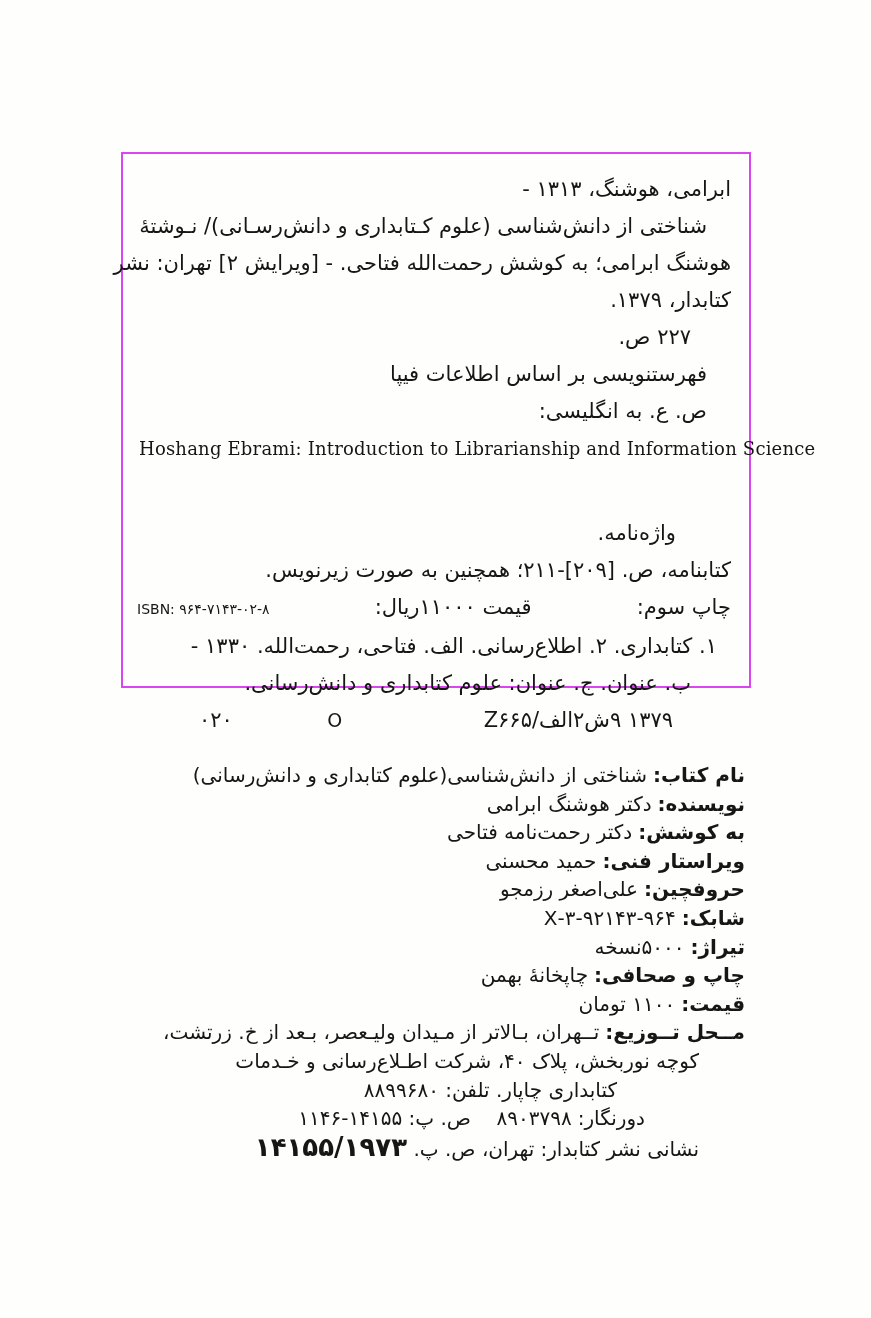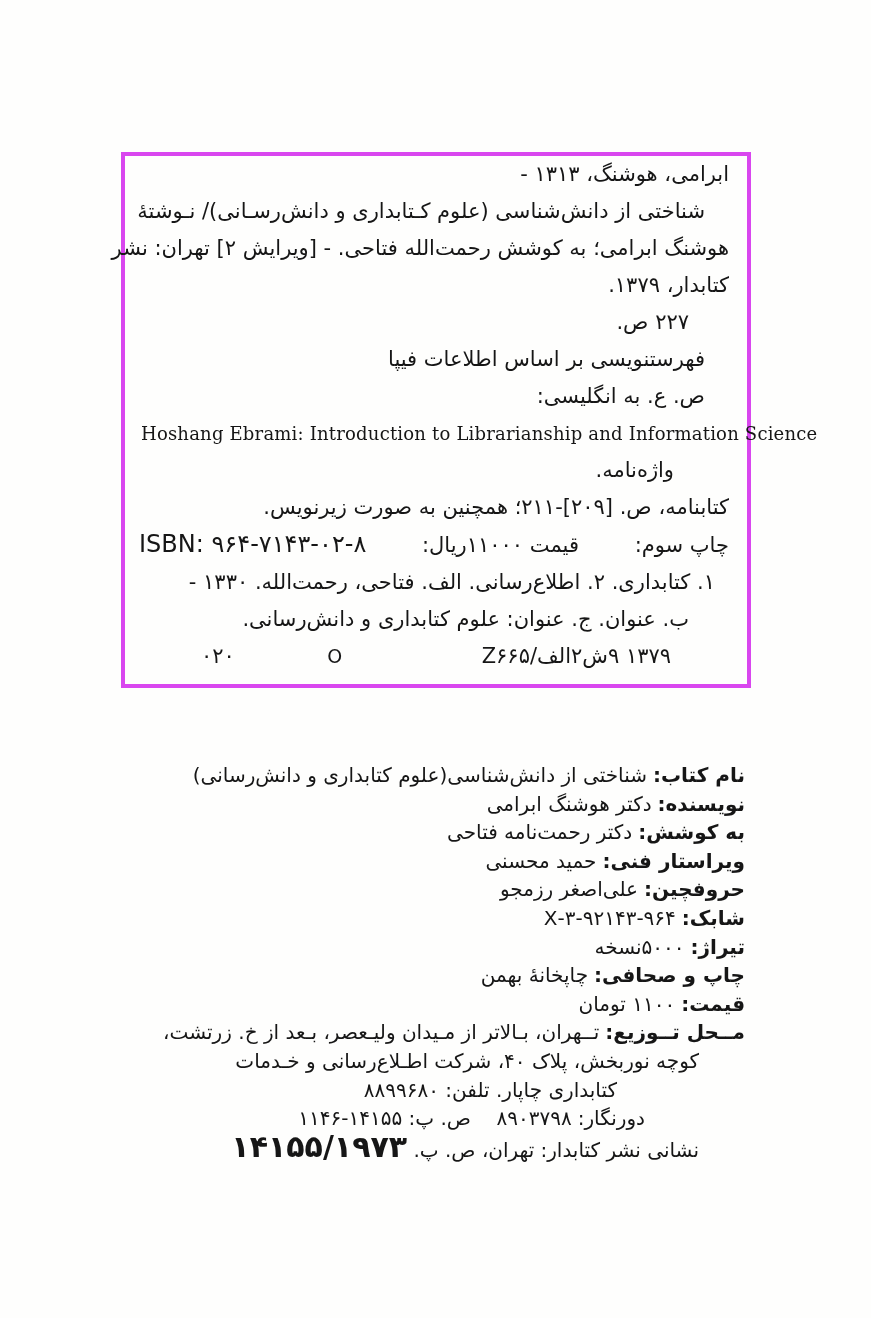--- a/index.html
+++ b/index.html
@@ -6,58 +6,58 @@
   body{
     width:871px;height:1318px;position:relative;
     background:#fefefd;
     font-family:"DejaVu Sans",sans-serif;
     color:#161616;
     overflow:hidden;
   }
   
   .cip-box{
     position:absolute;left:121px;top:152px;width:630px;height:536px;
-    border:4px solid #d946ef;box-sizing:border-box;
-    padding:0 18px 0 14px;
+    border:2px solid #d946ef;box-sizing:border-box;
+    padding:17px 18px 0 14px;
     direction:rtl;text-align:right;
     font-size:21px;line-height:37px;
   }
   .cip-line{white-space:nowrap;}
   .ind-sm{padding-right:14px;}
   .ind-1{padding-right:24px;margin-left:30px;}
   .ind-2{padding-right:40px;}
-  .ind-3{padding-right:55px;}
+  .ind-3{padding-right:55px;margin-top:48px;}
   .eng-line{
     direction:ltr;text-align:left;
     font-family:"DejaVu Serif","Liberation Serif",serif;
     font-size:18px;letter-spacing:.2px;
     padding-left:2px;
   }
   .edition-line{display:flex;justify-content:space-between;align-items:baseline;}
-  .isbn-ltr{direction:ltr;unicode-bidi:isolate;font-size:24px;}
+  .isbn-ltr{direction:ltr;unicode-bidi:isolate;font-size:14px;}
   .box-footer{
     display:flex;justify-content:space-between;align-items:baseline;
     padding:0 58px 0 62px;
   }
   .call-number{direction:ltr;unicode-bidi:isolate;margin-left:47px;}
   .circle-glyph{font-size:19px;}
   
   .colophon{
     position:absolute;top:761px;left:126px;width:619px;
     direction:rtl;text-align:right;
     font-size:20px;line-height:28.6px;
   }
   .crow{white-space:nowrap;}
   .lbl{font-weight:bold;margin-left:6px;}
   .lbl-reg{font-weight:normal;margin-left:6px;margin-top:13px;}
   .c-ind-1{padding-right:46px;}
   .c-ind-2{padding-right:128px;}
   .c-ind-3{padding-right:100px;}
   .c-ind-4{padding-right:46px;}
-  .big-num{font-size:30px;font-weight:bold;}
+  .big-num{font-size:26px;font-weight:bold;}
 </style>
 </head>
 <body>
 
 <div class="cip-box">
   <div class="cip-line">ابرامی، هوشنگ، ۱۳۱۳ -</div>
   <div class="cip-line ind-1">شناختی از دانش‌شناسی (علوم کـتابداری و دانش‌رسـانی)/ نـوشتهٔ</div>
   <div class="cip-line">هوشنگ ابرامی؛ به کوشش رحمت‌الله فتاحی. - [ویرایش ۲] تهران: نشر</div>
   <div class="cip-line">کتابدار، ۱۳۷۹.</div>
   <div class="cip-line ind-2">۲۲۷ ص.</div>

